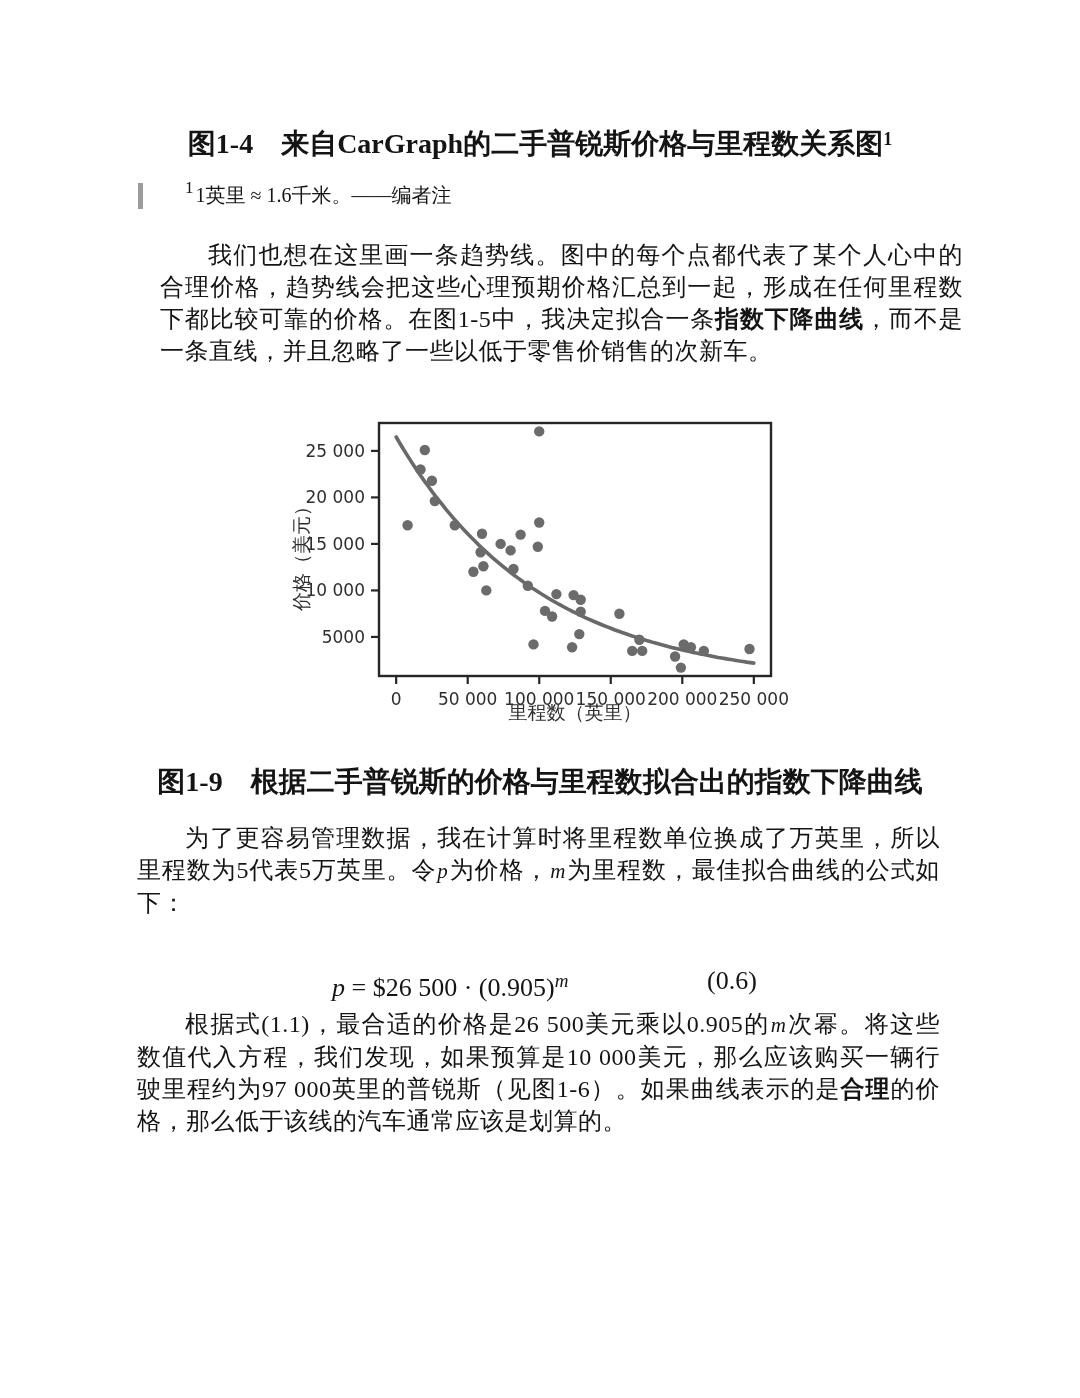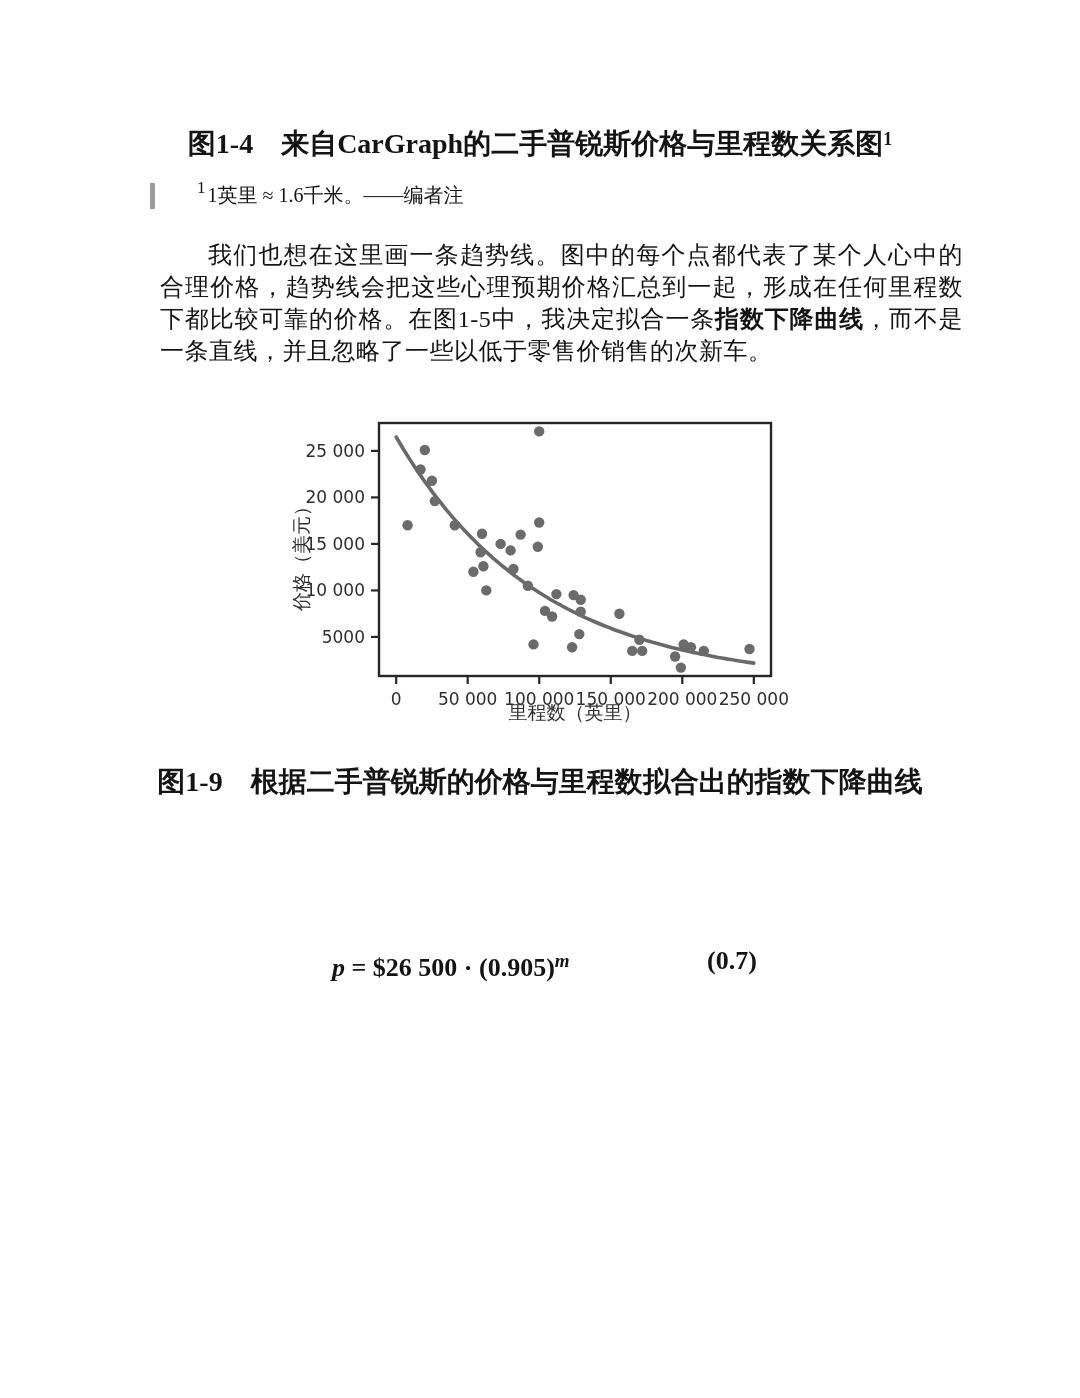--- a/index.html
+++ b/index.html
@@ -22,21 +22,21 @@
     white-space:nowrap;
   }
   #fig4-title{top:120px;}
   #fig5-caption{top:763px;}
   .fn-ref{
     font-size:18px;
     font-weight:bold;
     vertical-align:8px;
   }
   #footnote{
-    top:181px;left:150px;right:140px;
+    top:181px;left:138px;right:140px;
     display:flex;align-items:flex-start;
     font-size:20px;line-height:28px;
   }
   .fn-bar{
     width:5px;height:26px;
     background:#9b9b9b;
     margin-right:42px;margin-top:2px;
     flex:0 0 auto;
   }
   .fn-num{
@@ -57,22 +57,22 @@
   #p3{top:1008px;}
   .b{font-weight:bold;}
   .math{
     font-family:"Liberation Serif","DejaVu Serif",serif;
     font-style:italic;
     font-size:21px;
     padding:0 1px;
   }
   #figure{top:420px;left:288px;width:510px;height:315px;}
   #equation{
-    top:941px;left:137px;width:803px;height:50px;
-    font-size:26px;line-height:40px;font-weight:bold;
+    top:961px;left:137px;width:803px;height:50px;
+    font-size:26px;line-height:40px;
   }
   .eq-main{position:absolute;left:195px;top:0;white-space:nowrap;}
   .eq-lhs,.eq-exp{font-style:italic;}
   .eq-exp{font-size:19px;vertical-align:9px;}
   .eq-num{position:absolute;left:570px;top:0;}
 </style>
 </head>
 <body>
 
 <div class="page">
@@ -148,20 +148,22 @@
         <circle cx="387.1" cy="236.5" r="5.2" fill="#6b6b6b"></circle>
         <circle cx="392.9" cy="247.6" r="5.2" fill="#6b6b6b"></circle>
         <circle cx="395.7" cy="224.4" r="5.2" fill="#6b6b6b"></circle>
         <circle cx="402.9" cy="227.2" r="5.2" fill="#6b6b6b"></circle>
         <circle cx="415.8" cy="230.9" r="5.2" fill="#6b6b6b"></circle>
         <circle cx="461.5" cy="229.0" r="5.2" fill="#6b6b6b"></circle>
       </svg></div>
 
   <div class="abs heading" id="fig5-caption"><span>图1-9　根据二手普锐斯的价格与里程数拟合出的指数下降曲线</span></div>
 
+  <div class="abs para" id="p2"><span>为了更容易管理数据，我在计算时将里程数单位换成了万英里，所以里程数为5代表5万英里。令</span><span class="math">p</span><span>为价格，</span><span class="math">m</span><span>为里程数，最佳拟合曲线的公式如下：</span></div>
 
   <div class="abs" id="equation">
     <span class="eq-main"><span class="eq-lhs">p</span> <span>= $26 500 · (0.905)</span><span class="eq-exp">m</span></span>
-    <span class="eq-num">(0.7)</span>
+    <span class="eq-num">(0.6)</span>
   </div>
 
+  <div class="abs para" id="p3"><span>根据式(1.1)，最合适的价格是26 500美元乘以0.905的</span><span class="math">m</span><span>次幂。将这些数值代入方程，我们发现，如果预算是10 000美元，那么应该购买一辆行驶里程约为97 000英里的普锐斯（见图1-6）。如果曲线表示的是</span><span class="b">合理</span><span>的价格，那么低于该线的汽车通常应该是划算的。</span></div>
 
 </div>
 
 </body></html>

